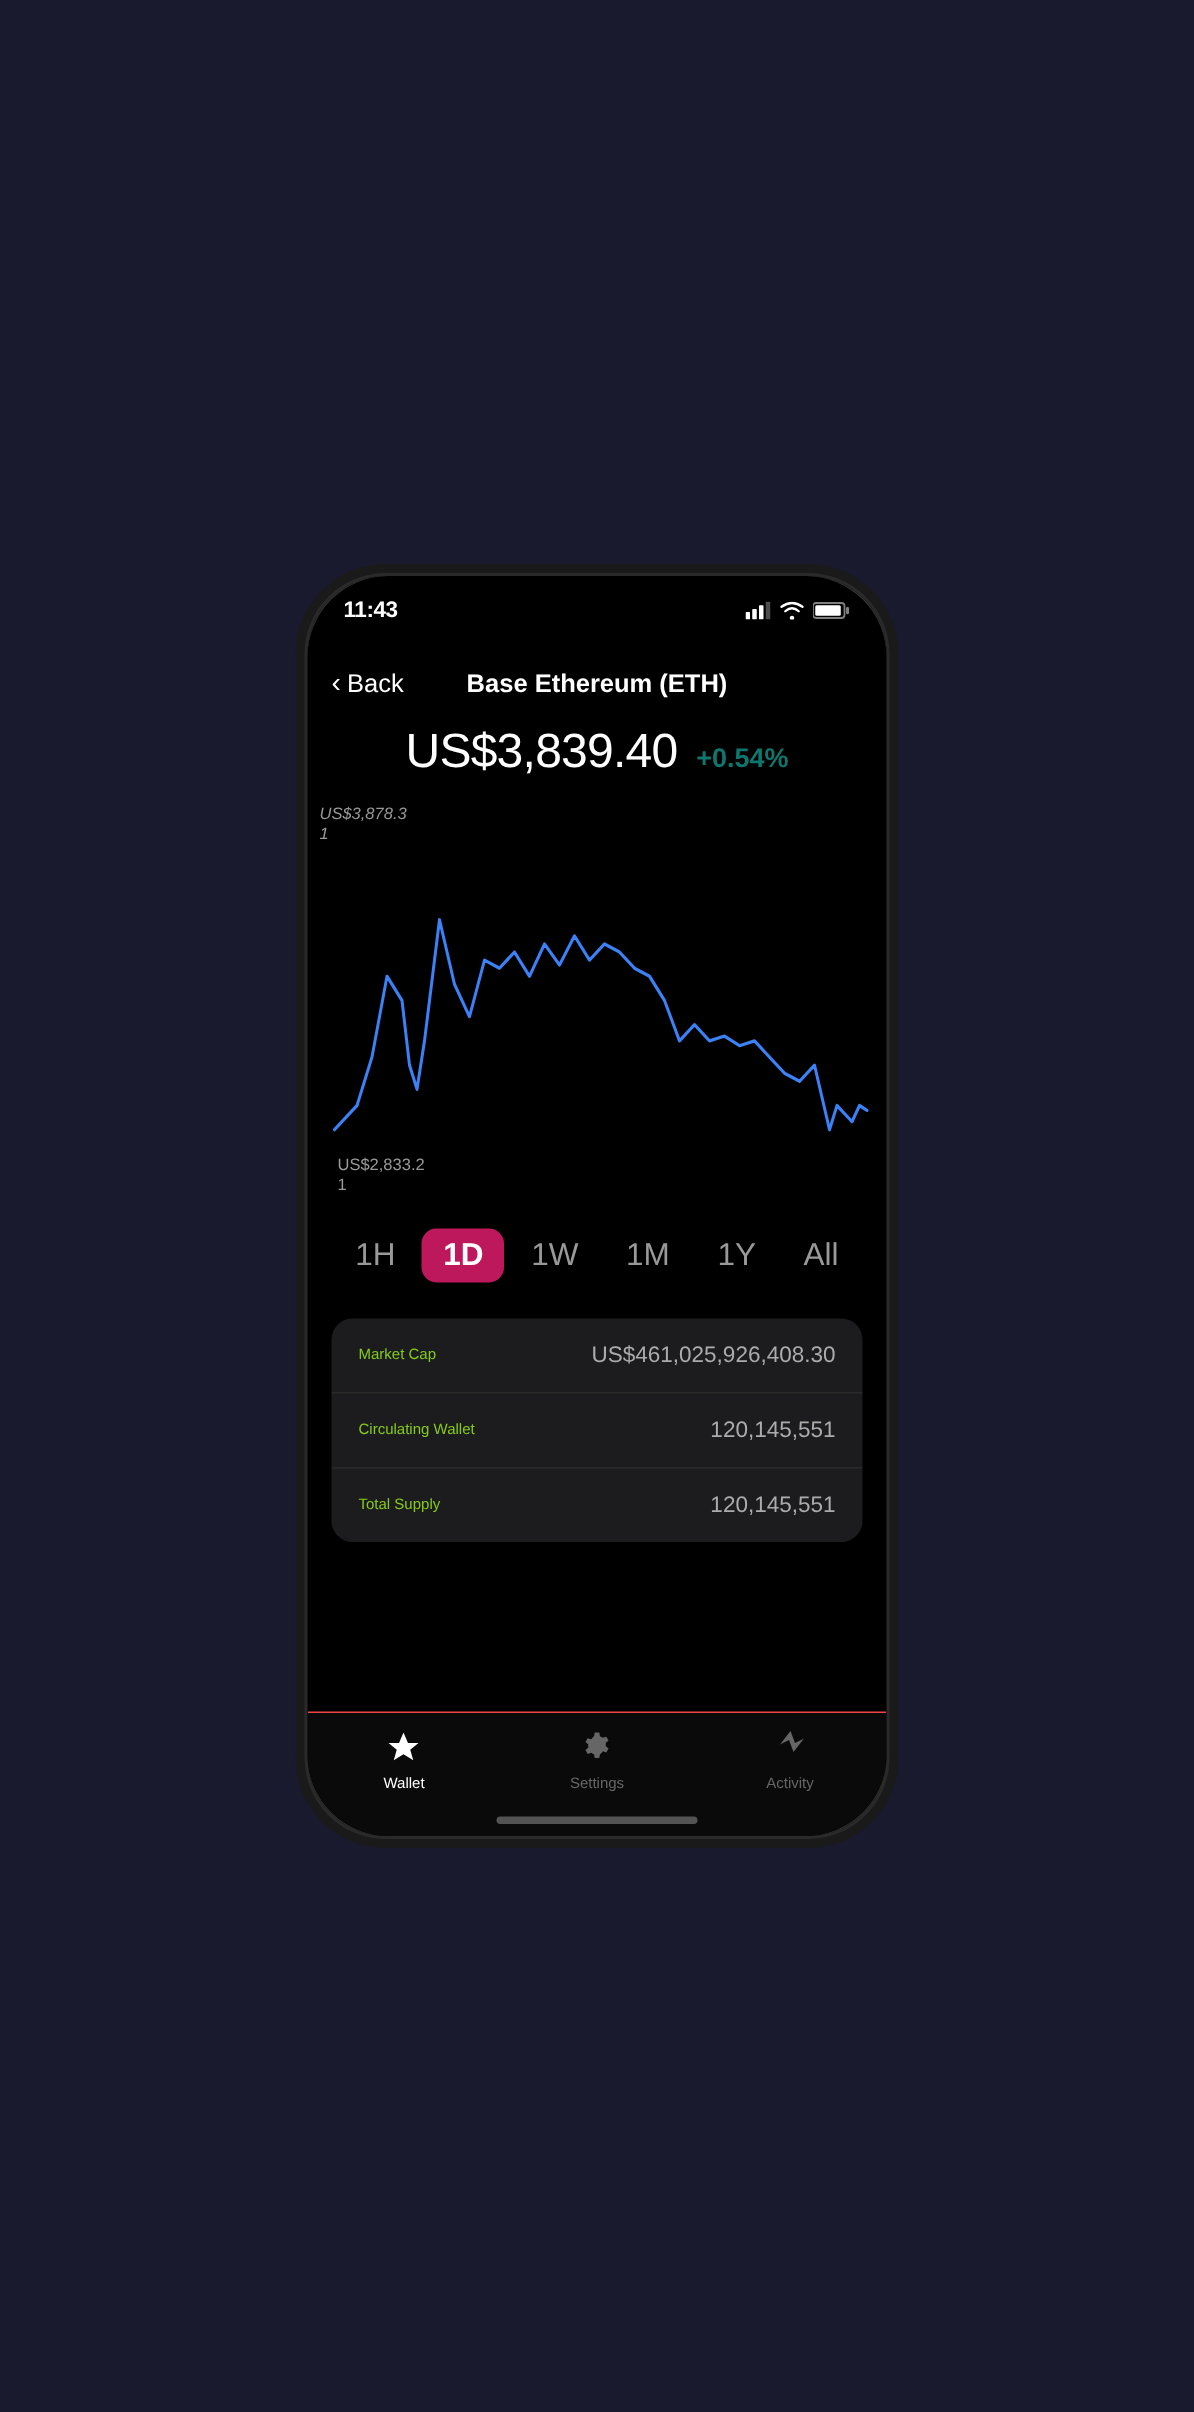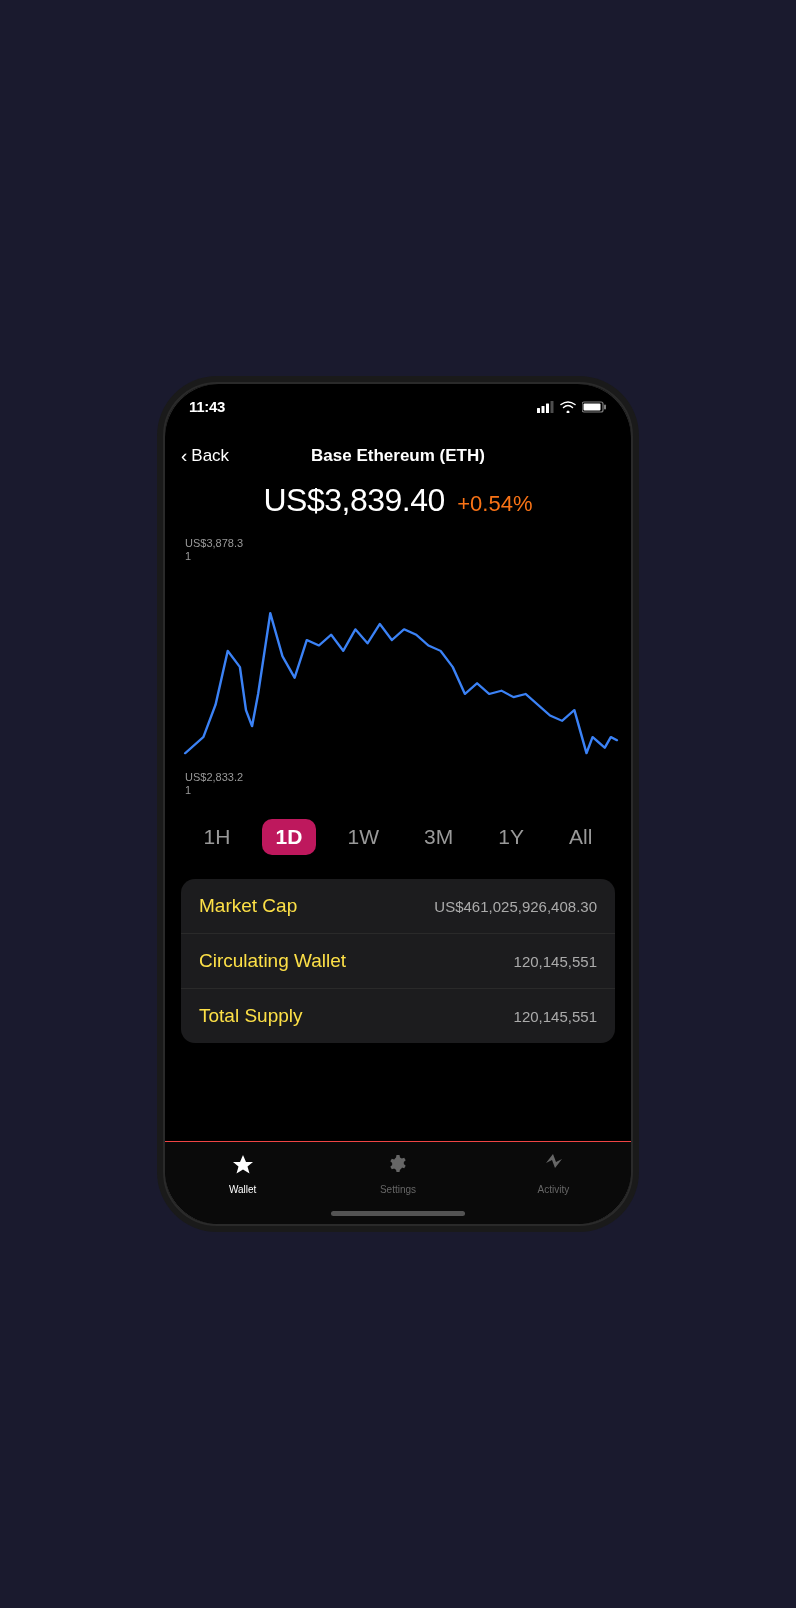--- a/index.html
+++ b/index.html
@@ -8,21 +8,21 @@
     body {
       background: #1a1a2e;
       display: flex;
       justify-content: center;
       align-items: center;
       min-height: 100vh;
       font-family: -apple-system, BlinkMacSystemFont, 'SF Pro Display', 'Helvetica Neue', sans-serif;
     }
 
     .phone-frame {
-      width: 470px;
+      width: 390px;
       height: 844px;
       background: #0a0a0a;
       border-radius: 54px;
       position: relative;
       overflow: hidden;
       border: 2px solid #2a2a2a;
       box-shadow: 0 0 0 6px #1a1a1a, inset 0 0 0 1px #333;
     }
 
     .phone-notch-area {
@@ -135,41 +135,42 @@
     }
 
     .price-main {
       color: #fff;
       font-size: 32px;
       font-weight: 300;
       letter-spacing: -0.5px;
     }
 
     .price-change {
-      color: #f97316;
-      font-size: 22px;
-      font-weight: 400;
+      color: #0f766e;
+      font-size: 18px;
+      font-weight: 700;
       margin-left: 8px;
     }
 
     
     .chart-container {
       position: relative;
       width: 100%;
       height: 280px;
       padding: 0 8px;
     }
 
     .chart-label-high {
       position: absolute;
       top: 10px;
-      left: 20px;
+      left: 8px;
       color: #999;
       font-size: 11px;
       line-height: 1.2;
+      font-style: italic;
     }
 
     .chart-label-low {
       position: absolute;
       bottom: 10px;
       left: 20px;
       color: #999;
       font-size: 11px;
       line-height: 1.2;
     }
@@ -218,22 +219,22 @@
       align-items: center;
       padding: 16px 18px;
       border-bottom: 1px solid #2a2a2a;
     }
 
     .stats-row:last-child {
       border-bottom: none;
     }
 
     .stats-label {
-      color: #fde047;
-      font-size: 19px;
+      color: #84cc16;
+      font-size: 10px;
       font-weight: 400;
     }
 
     .stats-value {
       color: #ababab;
       font-size: 15px;
       font-weight: 400;
       text-align: center;
     }
 
@@ -390,21 +391,21 @@
               360,195
               365,198
             " fill="none" stroke="#3B82F6" stroke-width="2" stroke-linejoin="round" stroke-linecap="round"></polyline>
         </svg>
       </div>
 
       <div class="time-filters">
         <button class="time-btn">1H</button>
         <button class="time-btn active">1D</button>
         <button class="time-btn">1W</button>
-        <button class="time-btn">3M</button>
+        <button class="time-btn">1M</button>
         <button class="time-btn">1Y</button>
         <button class="time-btn">All</button>
       </div>
 
       <div class="stats-card">
         <div class="stats-row">
           <span class="stats-label">Market Cap</span>
           <span class="stats-value">US$461,025,926,408.30</span>
         </div>
         <div class="stats-row">

